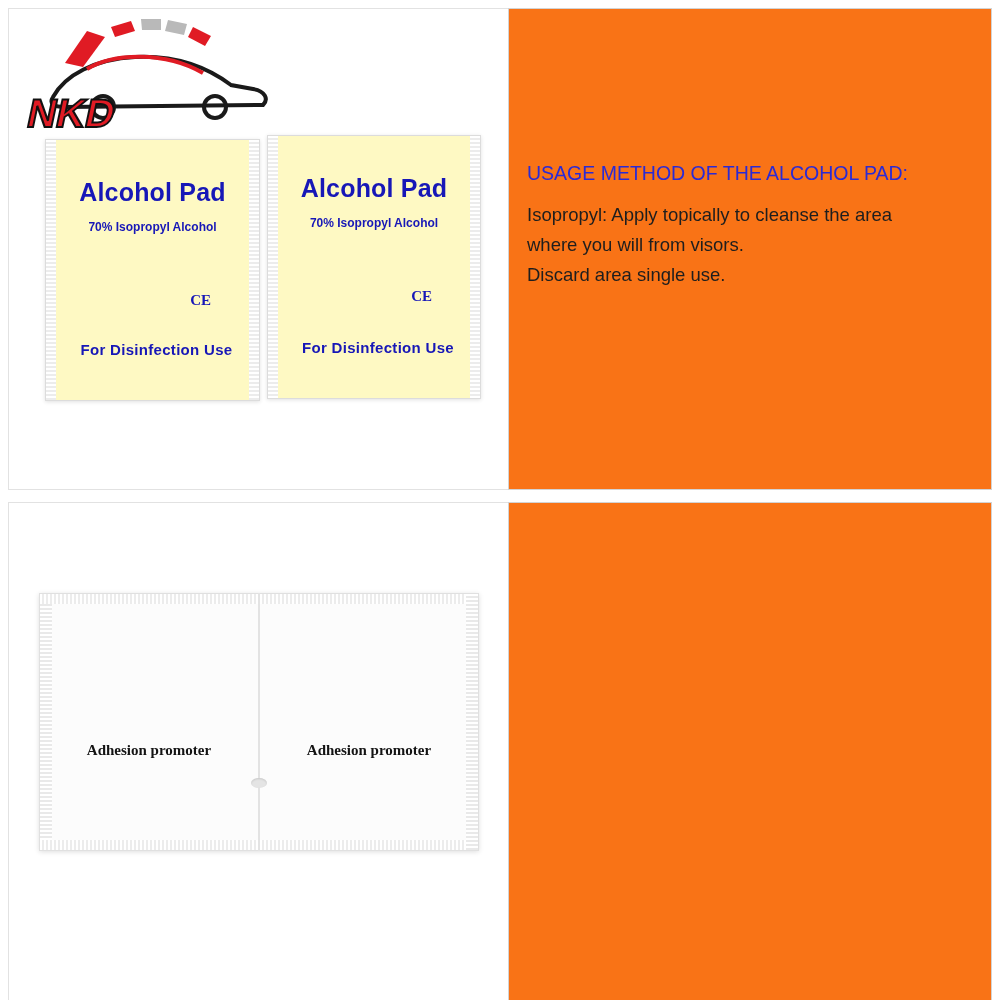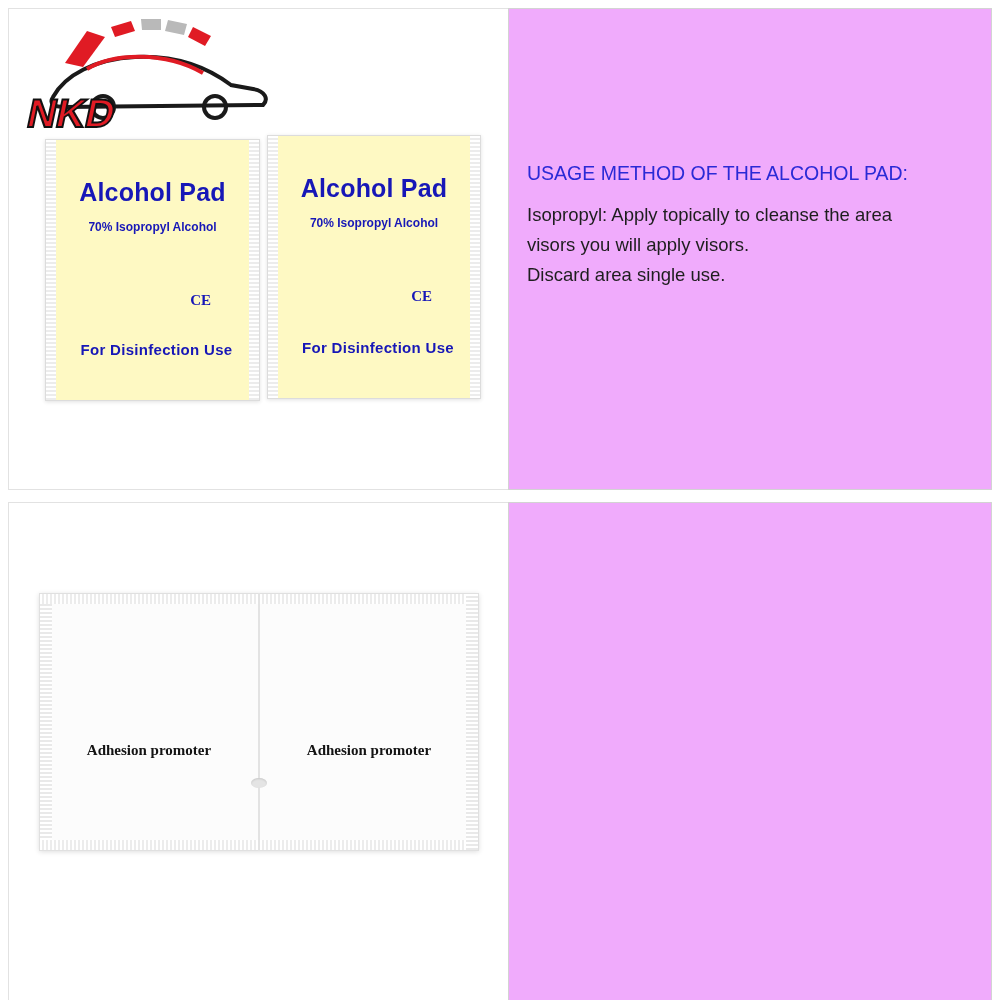--- a/index.html
+++ b/index.html
@@ -31,21 +31,21 @@
     height: 100%;
     background: #ffffff;
     border: 1px solid #e2e2e2;
     border-right: none;
     overflow: hidden;
   }
   .text-col {
     position: relative;
     flex: 1;
     height: 100%;
-    background: #f0abfc;
+    background: #f97316;
     border: 1px solid #d3d3d3;
     overflow: hidden;
   }
 
   
   .logo {
     position: absolute;
     left: 16px; top: 6px;
     width: 250px; height: 120px;
   }
@@ -238,21 +238,21 @@
         <div class="pad-sub">70% Isopropyl Alcohol</div>
         <div class="pad-ce">CE</div>
         <div class="pad-foot">For Disinfection  Use</div>
       </div>
     </div>
 
     <div class="text-col">
       <div class="txt-block txt-top">
         <p class="heading">USAGE METHOD OF THE ALCOHOL PAD:</p>
         <p class="body-line">Isopropyl: Apply topically to cleanse the area</p>
-        <p class="body-line">visors you will apply visors.</p>
+        <p class="body-line">where you will from visors.</p>
         <p class="body-line">Discard area single use.</p>
       </div>
     </div>
   </div>
 
   <div class="panel panel-bottom">
 
     <div class="img-col">
       <div class="promoter-wrap">
         <div class="promoter-half left">

